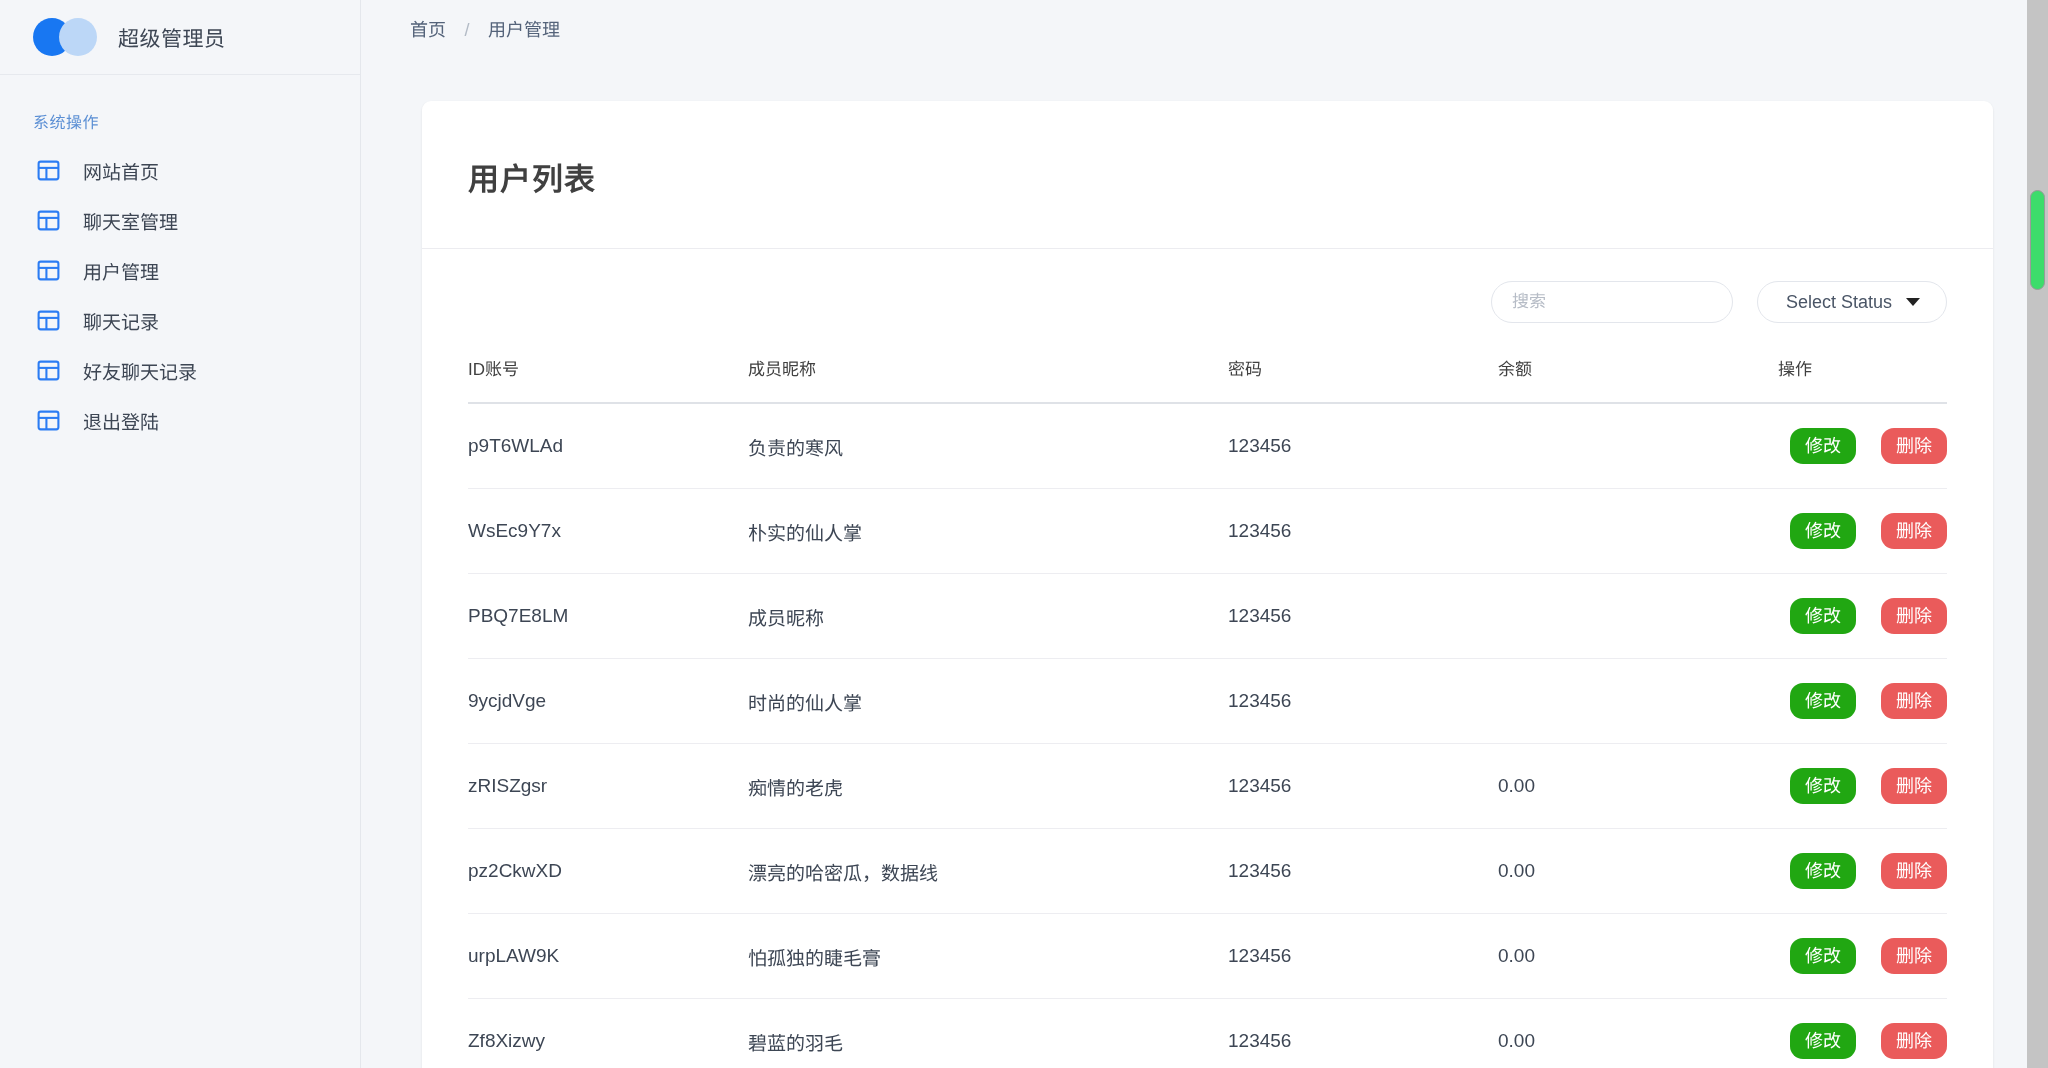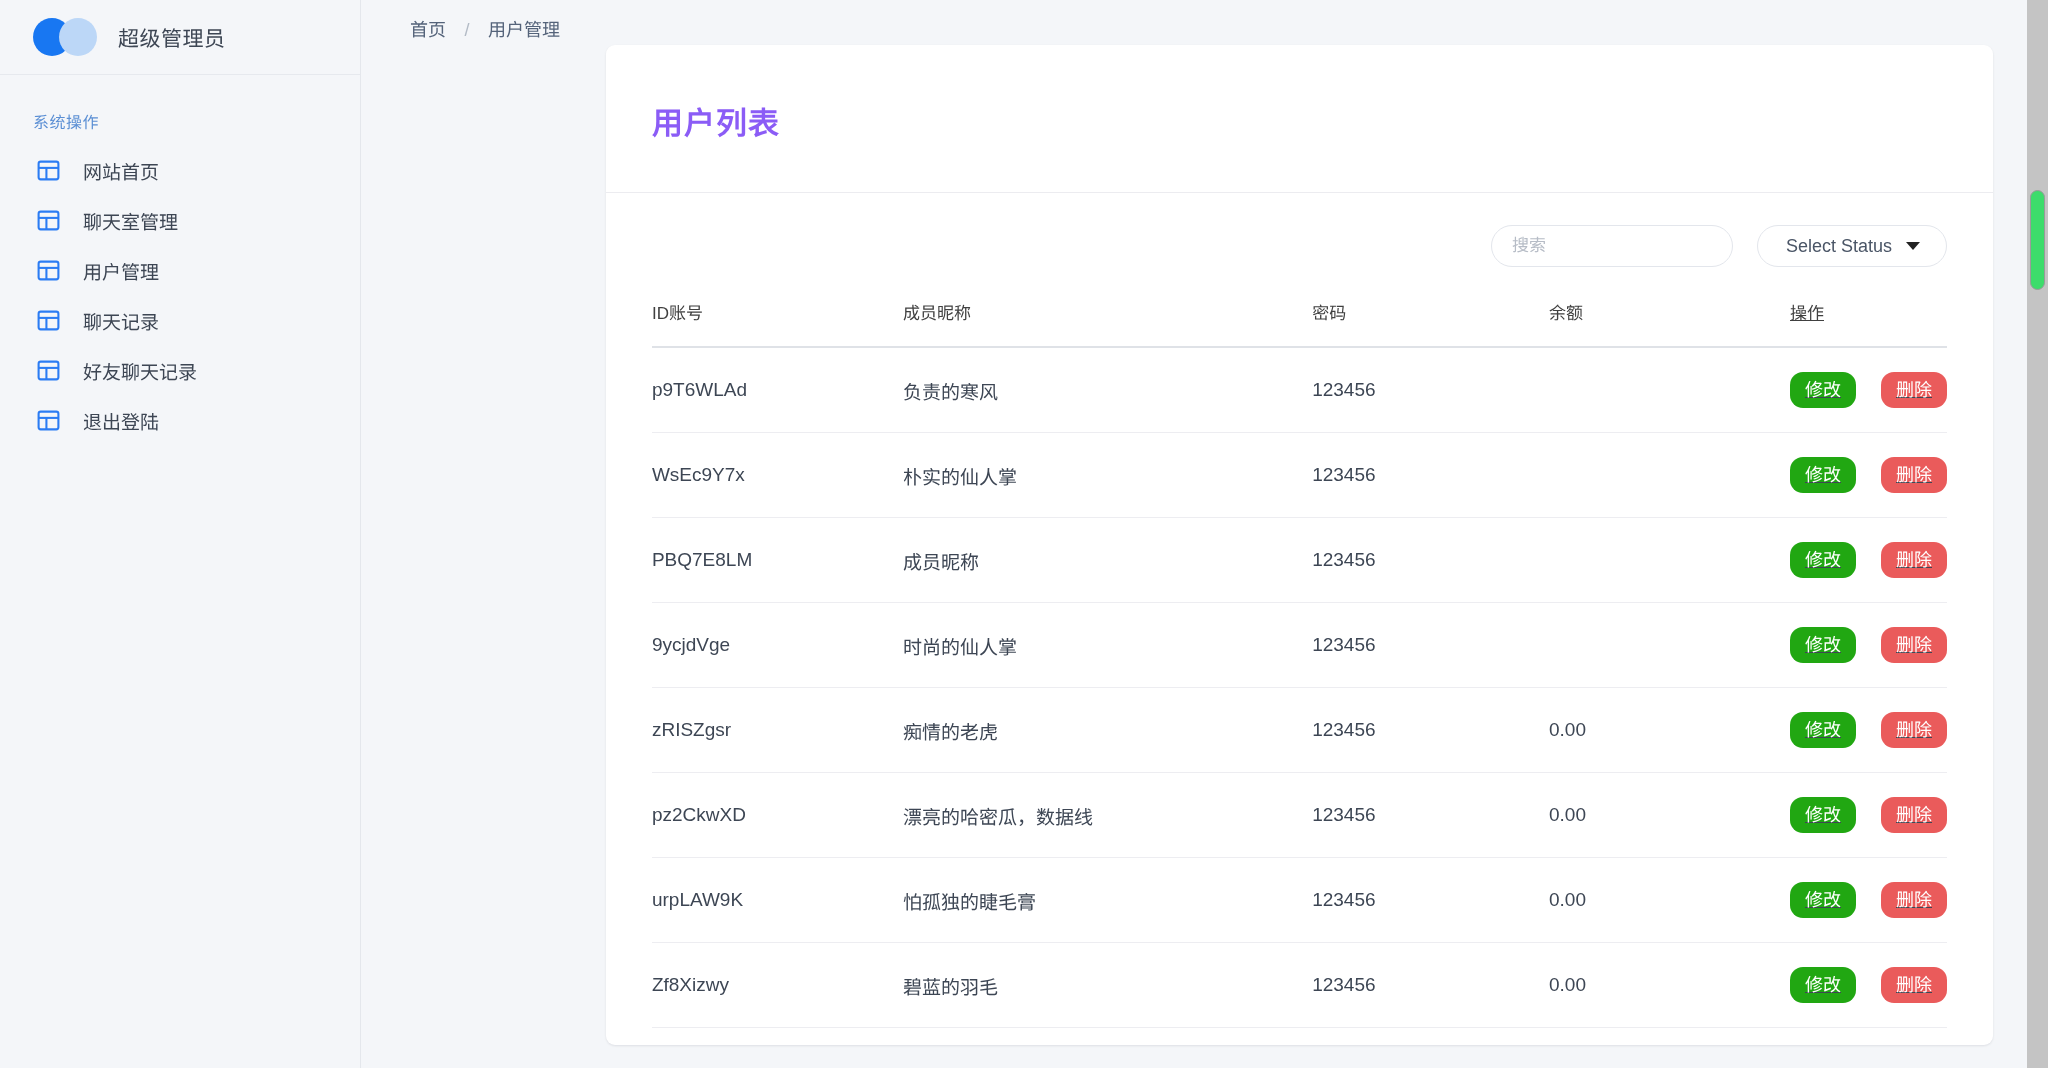--- a/index.html
+++ b/index.html
@@ -115,21 +115,21 @@
     font-size: 19px;
     color: #3d4654;
   }
 
   
   .main {
     flex: 1;
     height: 1068px;
     background: #f4f6f9;
     display: flex;
-    flex-direction: row;
+    flex-direction: column;
     overflow: hidden;
     position: relative;
   }
   .topbar {
     height: 56px;
     display: flex;
     align-items: center;
     padding-left: 34px;
     flex: 0 0 auto;
   }
@@ -152,21 +152,21 @@
   }
   .card {
     background: #ffffff;
     border-radius: 9px;
     box-shadow: 0 1px 3px rgba(16,24,40,.06), 0 1px 2px rgba(16,24,40,.04);
     min-height: 1000px;
     padding: 0;
   }
   .card-title {
     font-size: 31px;
-    color: #8b5cf6;
+    color: #404040;
     padding: 53px 0 49px 46px;
     border-bottom: 1px solid #ececf0;
     letter-spacing: 1px;
   }
   .table-tools {
     display: flex;
     justify-content: flex-end;
     align-items: center;
     gap: 24px;
     padding: 32px 46px 24px 46px;
@@ -228,21 +228,21 @@
     color: #3d4654;
     padding: 24px 0;
     border-bottom: 1px solid #ededf1;
     height: 69px;
     vertical-align: middle;
   }
   .col-id    { width: 280px; }
   .col-nick  { width: 480px; }
   .col-pass  { width: 270px; }
   .col-bal   { width: 280px; }
-  .col-act   { text-align: right; text-decoration: underline; }
+  .col-act   { text-align: right; }
   th.col-act { text-align: right; }
   .actions {
     display: flex;
     justify-content: flex-end;
     gap: 25px;
   }
   .btn {
     border: none;
     border-radius: 13px;
     color: #fff;

